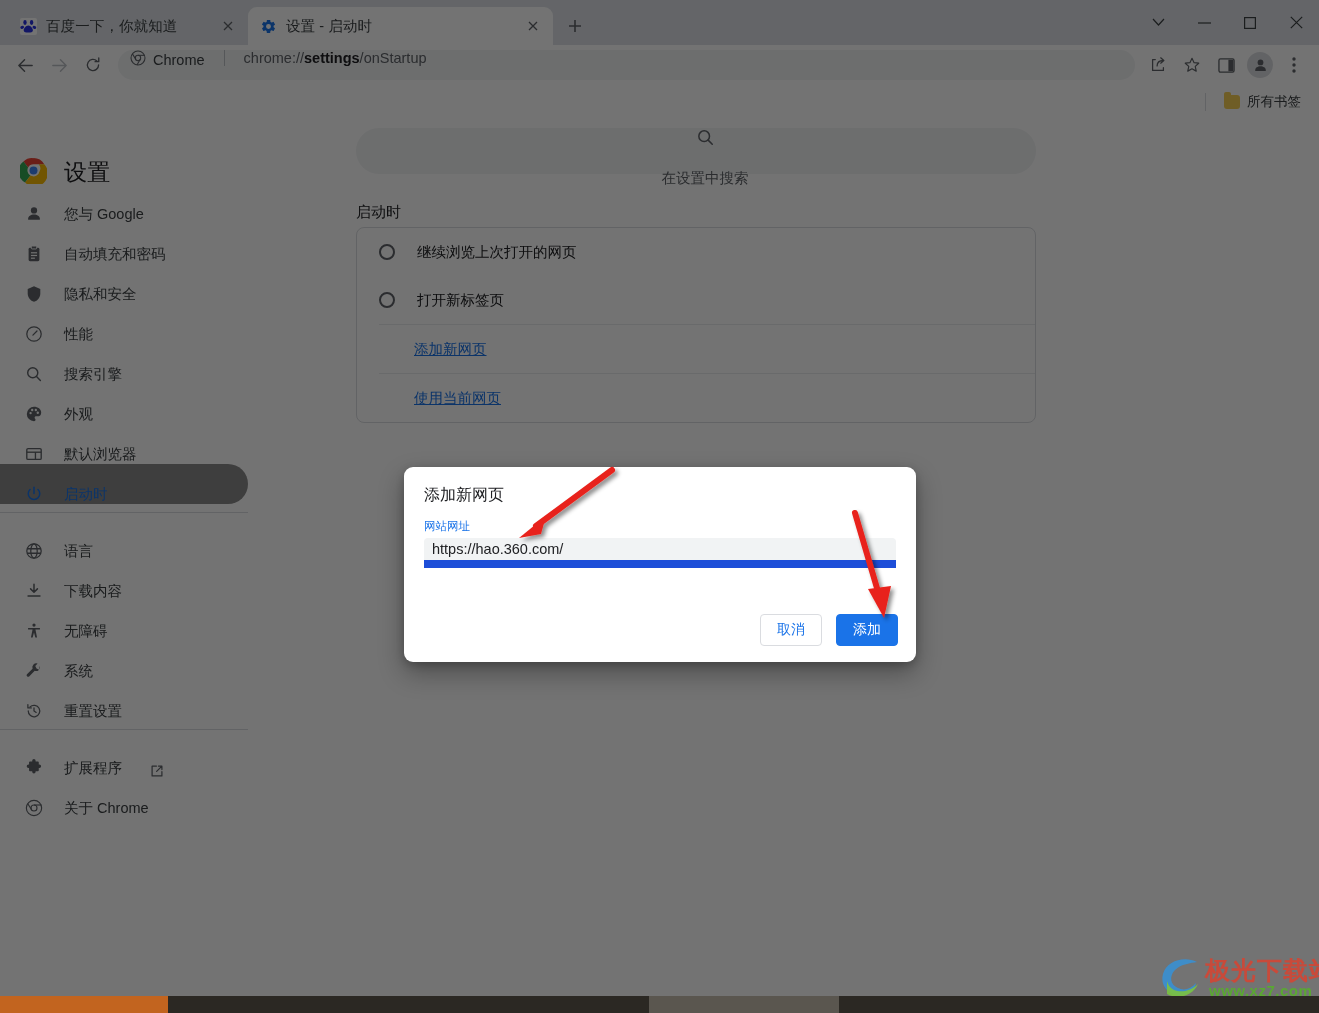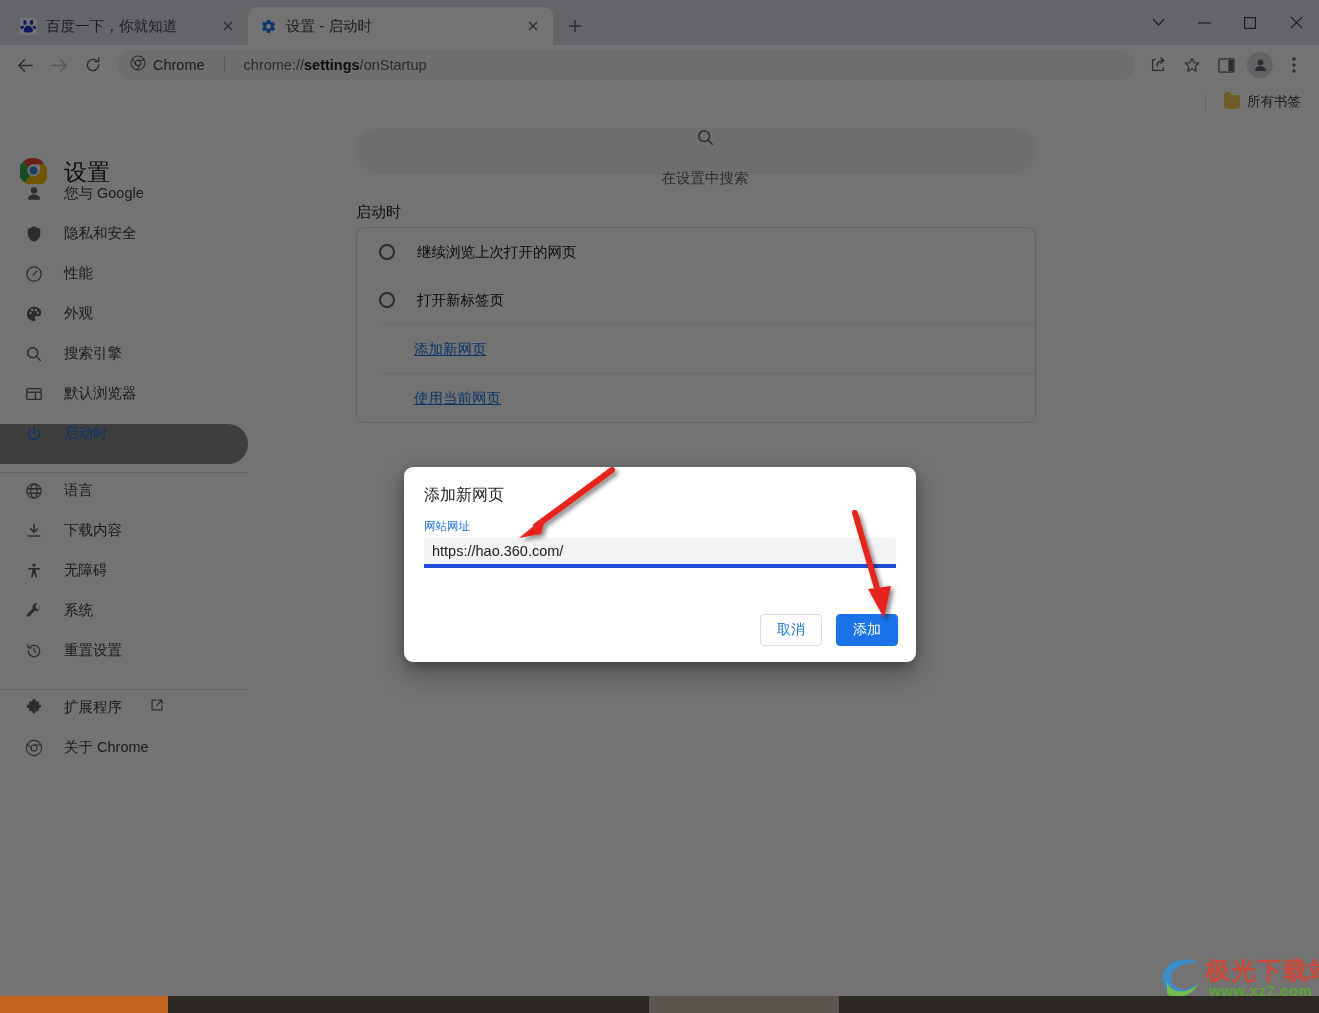--- a/index.html
+++ b/index.html
@@ -54,21 +54,21 @@
   }
   .tb-btn {
     width: 34px; height: 34px; border-radius: 50%;
     display: flex; align-items: center; justify-content: center;
     color: #5f6368; flex: 0 0 34px;
   }
   .tb-btn.disabled { color: #bdc1c6; }
   .omnibox {
     flex: 1 1 auto; height: 30px; margin: 0 6px 0 8px;
     background: #f1f3f4; border-radius: 16px;
-    display: flex; align-items: center; padding: 0 14px 0 12px; gap: 19px;
+    display: flex; align-items: flex-start; padding: 0 14px 0 12px; gap: 19px;
     min-width: 0;
   }
   .omni-chip { display: flex; align-items: center; gap: 7px; flex: 0 0 auto; }
   .omni-chip-label { font-size: 14.5px; color: #3c4043; }
   .omni-div { width: 1px; height: 16px; background: #bdc1c6; flex: 0 0 1px; }
   .omni-url {
     font-size: 14.5px; color: #5f6368; white-space: nowrap;
     overflow: hidden; text-overflow: ellipsis;
   }
   .omni-url b { color: #202124; font-weight: 700; }
@@ -104,21 +104,21 @@
     background: #ffffff; overflow: hidden;
   }
   .settings-head {
     position: absolute; top: 12px; left: 20px; display: flex;
     align-items: center; gap: 17px; margin-top: 27px;
   }
   .settings-title { font-size: 23px; color: #202124; letter-spacing: .3px; }
 
   .sidebar { position: absolute; top: 66px; left: 0; width: 260px; }
   .nav-item {
-    display: flex; align-items: flex-start; gap: 20px; height: 40px;
+    display: flex; align-items: flex-end; gap: 20px; height: 40px;
     padding-left: 24px; margin-right: 12px;
     border-radius: 0 20px 20px 0; color: #3c4043; font-size: 14.5px;
   }
   .nav-item .nav-ico {
     width: 20px; height: 20px; flex: 0 0 20px; color: #5f6368;
     display: flex; align-items: center; justify-content: center;
   }
   .nav-item.active { background: #8a8a8a; color: #1a73e8; }
   .nav-item.active .nav-ico { color: #1a73e8; }
   .nav-ext-ico { margin-left: 8px; color: #5f6368; display: flex; }
@@ -177,21 +177,21 @@
   .dlg-title {
     position: absolute; top: 18px; left: 20px;
     font-size: 16px; color: #202124;
   }
   .dlg-label {
     position: absolute; top: 52px; left: 20px;
     font-size: 11.5px; color: #1a73e8;
   }
   .dlg-input {
     position: absolute; top: 71px; left: 20px; width: 472px; height: 30px;
-    background: #f1f3f4; border: none; border-bottom: 4px solid #1d4ed8;
+    background: #f1f3f4; border: none; border-bottom: 8px solid #1d4ed8;
     border-radius: 4px 4px 0 0; padding: 0 8px;
     font-family: "Liberation Sans", "DejaVu Sans", sans-serif;
     font-size: 14.5px; color: #202124;
   }
   .dlg-actions {
     position: absolute; right: 18px; bottom: 16px;
     display: flex; align-items: center; gap: 14px;
   }
   .btn {
     height: 32px; padding: 0 16px; border-radius: 4px; font-size: 14px;
@@ -400,61 +400,73 @@
       <div class="nav-item">
         <span class="nav-ico">
           <svg width="18" height="18" viewBox="0 0 20 20" fill="currentColor">
               <circle cx="10" cy="6" r="3.5"></circle>
               <path d="M10 10.6c-3.6 0-6.5 2.1-6.5 4.4v1.5h13v-1.5c0-2.3-2.9-4.4-6.5-4.4z"></path>
             </svg>
         </span>
         <span>您与 Google</span>
       </div>
 
+      <div class="nav-item">
+        <span class="nav-ico">
+          <svg width="18" height="18" viewBox="0 0 20 20" fill="currentColor">
+              <rect x="4" y="3" width="12" height="15" rx="1.6"></rect>
+              <rect x="7" y="1.2" width="6" height="3.2" rx="1" fill="currentColor" stroke="#ffffff" stroke-width="1"></rect>
+              <rect x="6.6" y="8" width="6.8" height="1.3" fill="#ffffff"></rect>
+              <rect x="6.6" y="11" width="6.8" height="1.3" fill="#ffffff"></rect>
+              <rect x="6.6" y="14" width="4.4" height="1.3" fill="#ffffff"></rect>
+            </svg>
+        </span>
+        <span>自动填充和密码</span>
+      </div>
 
       <div class="nav-item">
         <span class="nav-ico">
           <svg width="18" height="18" viewBox="0 0 20 20" fill="currentColor">
               <path d="M10 1.5L3 4.4v5.1c0 4.3 3 8.2 7 9.2 4-1 7-4.9 7-9.2V4.4z"></path>
             </svg>
         </span>
         <span>隐私和安全</span>
       </div>
 
       <div class="nav-item">
         <span class="nav-ico">
           <svg width="18" height="18" viewBox="0 0 20 20">
               <circle cx="10" cy="10" r="8" fill="none" stroke="currentColor" stroke-width="1.4"></circle>
               <path d="M13.3 6.7L8.8 11.2" stroke="currentColor" stroke-width="1.4" stroke-linecap="round"></path>
             </svg>
         </span>
         <span>性能</span>
+      </div>
+
+      <div class="nav-item">
+        <span class="nav-ico">
+          <svg width="18" height="18" viewBox="0 0 20 20">
+              <circle cx="8.6" cy="8.6" r="5.6" fill="none" stroke="currentColor" stroke-width="1.6"></circle>
+              <path d="M12.8 12.8l4.3 4.3" stroke="currentColor" stroke-width="1.6" stroke-linecap="round"></path>
+            </svg>
+        </span>
+        <span>搜索引擎</span>
       </div>
 
       <div class="nav-item">
         <span class="nav-ico">
           <svg width="18" height="18" viewBox="0 0 20 20" fill="currentColor">
               <path d="M10 2a8 8 0 0 0 0 16c1.1 0 1.7-.8 1.7-1.6 0-.5-.2-.8-.5-1.1-.3-.3-.5-.7-.5-1.1 0-.9.7-1.6 1.6-1.6h1.3A4.4 4.4 0 0 0 18 8.2C18 4.7 14.4 2 10 2z"></path>
               <circle cx="6.2" cy="9" r="1.3" fill="#ffffff"></circle>
               <circle cx="8" cy="5.6" r="1.3" fill="#ffffff"></circle>
               <circle cx="12" cy="5.6" r="1.3" fill="#ffffff"></circle>
               <circle cx="14.2" cy="8.6" r="1.3" fill="#ffffff"></circle>
             </svg>
         </span>
         <span>外观</span>
-      </div>
-
-      <div class="nav-item">
-        <span class="nav-ico">
-          <svg width="18" height="18" viewBox="0 0 20 20">
-              <circle cx="8.6" cy="8.6" r="5.6" fill="none" stroke="currentColor" stroke-width="1.6"></circle>
-              <path d="M12.8 12.8l4.3 4.3" stroke="currentColor" stroke-width="1.6" stroke-linecap="round"></path>
-            </svg>
-        </span>
-        <span>搜索引擎</span>
       </div>
 
       <div class="nav-item">
         <span class="nav-ico">
           <svg width="18" height="18" viewBox="0 0 20 20">
               <rect x="2" y="4" width="16" height="12" rx="1.4" fill="none" stroke="currentColor" stroke-width="1.5"></rect>
               <path d="M2 8h16" stroke="currentColor" stroke-width="1.5"></path>
               <path d="M11.6 8v8" stroke="currentColor" stroke-width="1.5"></path>
             </svg>
         </span>

